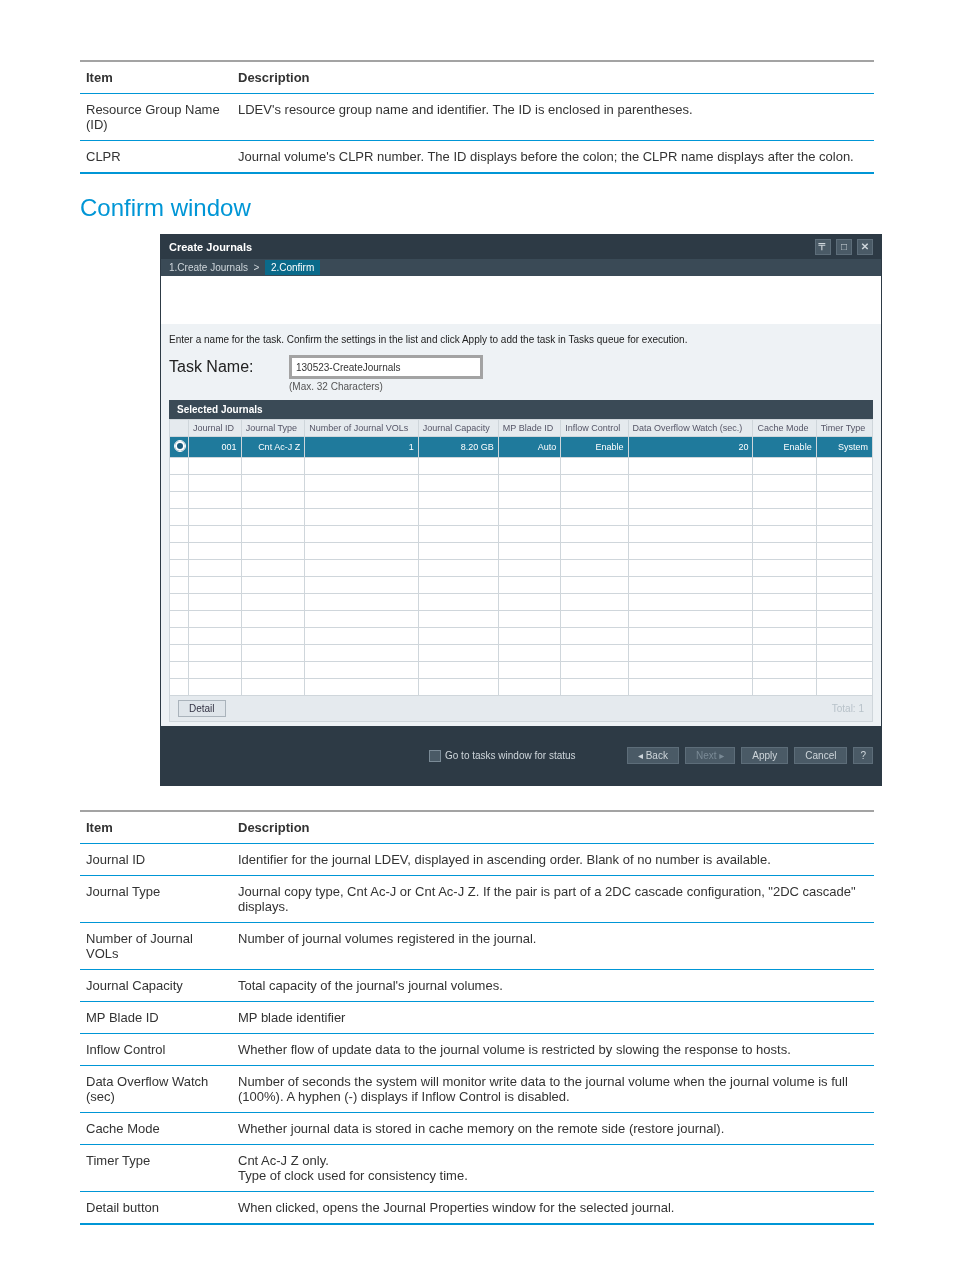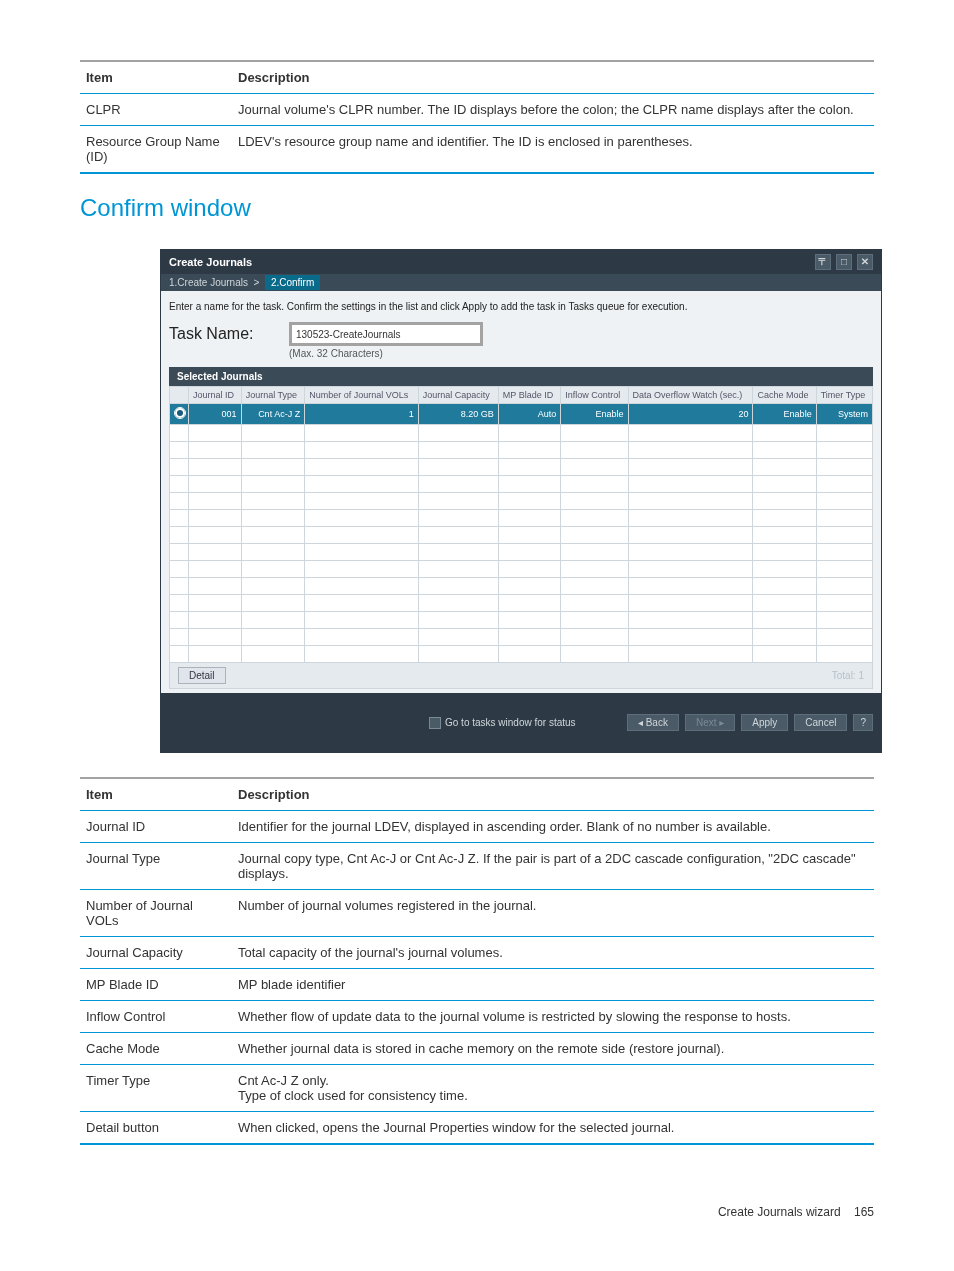--- a/index.html
+++ b/index.html
@@ -31,21 +31,21 @@
     font-weight: bold;
   }
   table.doc-table .col-item {
     width: 140px;
   }
   h2.section {
     font-family: Arial, sans-serif;
     font-weight: normal;
     color: #0096d6;
     font-size: 24px;
-    margin: 10px 0 27px 0;
+    margin: 10px 0 12px 0;
   }
   .screenshot {
     margin-left: 80px;
     margin-bottom: 24px;
     width: 720px;
     font-family: Verdana, Arial, sans-serif;
     font-size: 10px;
     color: #b8c2c9;
     border: 1px solid #2d3a45;
   }
@@ -78,20 +78,21 @@
     padding: 3px 8px;
   }
   .ss-breadcrumb .active {
     background: #0a6a8a;
     color: #fff;
     padding: 2px 6px;
   }
   .ss-body {
     background: #eef2f5;
     padding: 10px 8px 4px 8px;
+    margin-top: 48px;
   }
   .ss-instruction {
     font-size: 10px;
     color: #222;
     margin-bottom: 10px;
   }
   .ss-form-row {
     display: flex;
     align-items: center;
     margin-bottom: 2px;
@@ -232,26 +233,26 @@
 
 <table class="doc-table">
   <thead>
     <tr>
       <th class="col-item">Item</th>
       <th>Description</th>
     </tr>
   </thead>
   <tbody>
     <tr>
+      <td>Resource Group Name (ID)</td>
+      <td>LDEV's resource group name and identifier. The ID is enclosed in parentheses.</td>
+    </tr>
+    <tr>
       <td>CLPR</td>
       <td>Journal volume's CLPR number. The ID displays before the colon; the CLPR name displays after the colon.</td>
-    </tr>
-    <tr>
-      <td>Resource Group Name (ID)</td>
-      <td>LDEV's resource group name and identifier. The ID is enclosed in parentheses.</td>
     </tr>
   </tbody>
 </table>
 
 <h2 class="section">Confirm window</h2>
 
 <div class="screenshot">
   <div class="ss-titlebar">
     <span>Create Journals</span>
     <span class="ss-titlebar-icons">
@@ -521,20 +522,24 @@
       </tr>
       <tr>
         <td>MP Blade ID</td>
         <td style="white-space: pre-line;">MP blade identifier</td>
       </tr>
       <tr>
         <td>Inflow Control</td>
         <td style="white-space: pre-line;">Whether flow of update data to the journal volume is restricted by slowing the response to hosts.</td>
       </tr>
       <tr>
+        <td>Data Overflow Watch (sec)</td>
+        <td style="white-space: pre-line;">Number of seconds the system will monitor write data to the journal volume when the journal volume is full (100%). A hyphen (-) displays if Inflow Control is disabled.</td>
+      </tr>
+      <tr>
         <td>Cache Mode</td>
         <td style="white-space: pre-line;">Whether journal data is stored in cache memory on the remote side (restore journal).</td>
       </tr>
       <tr>
         <td>Timer Type</td>
         <td style="white-space: pre-line;">Cnt Ac-J Z only.
 Type of clock used for consistency time.</td>
       </tr>
       <tr>
         <td>Detail button</td>

